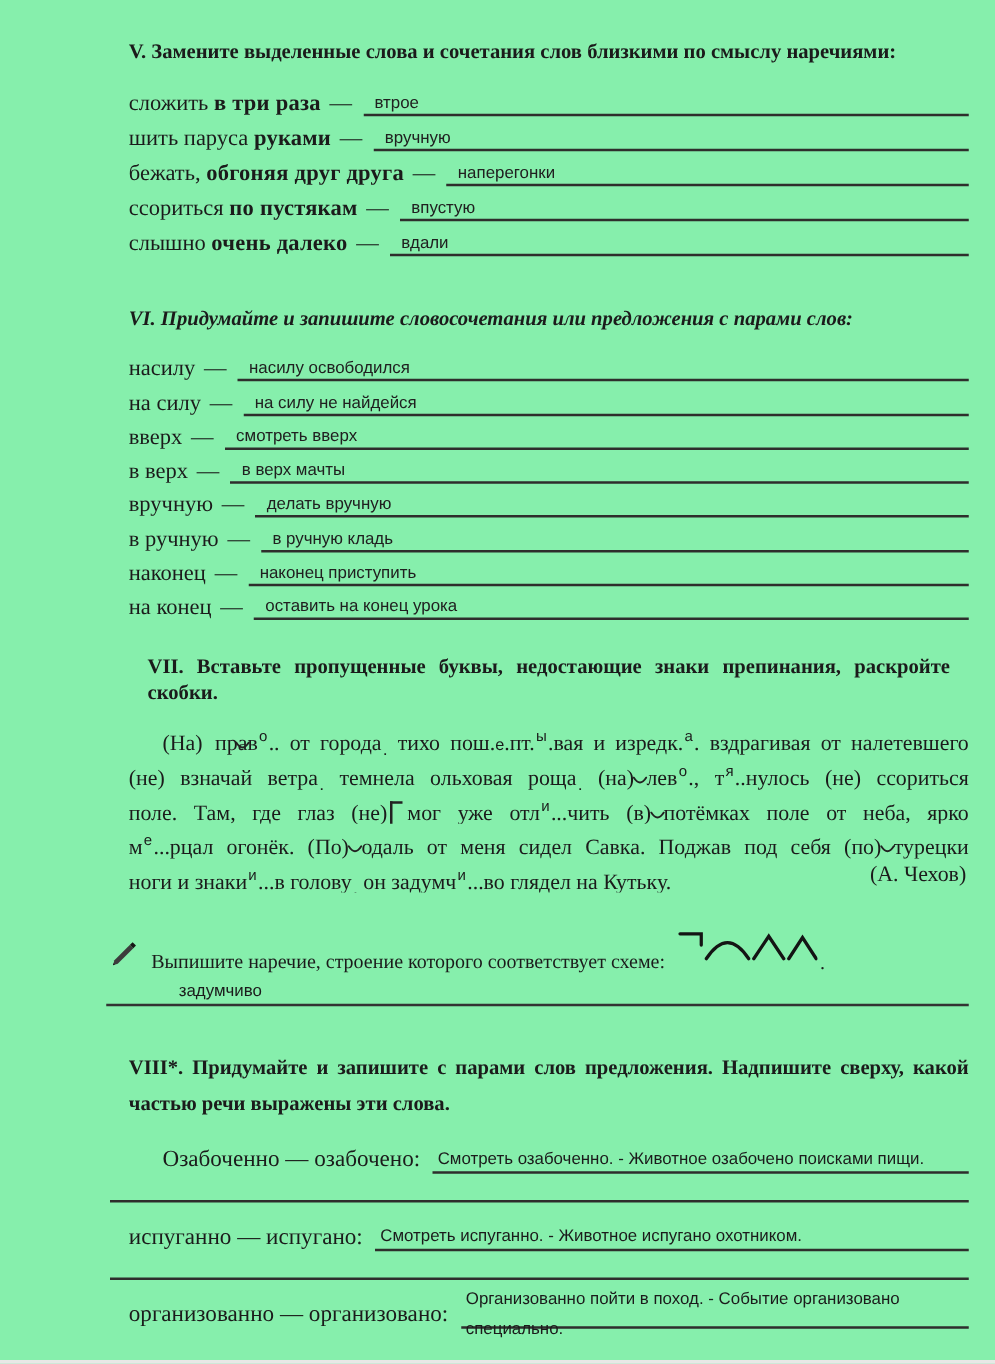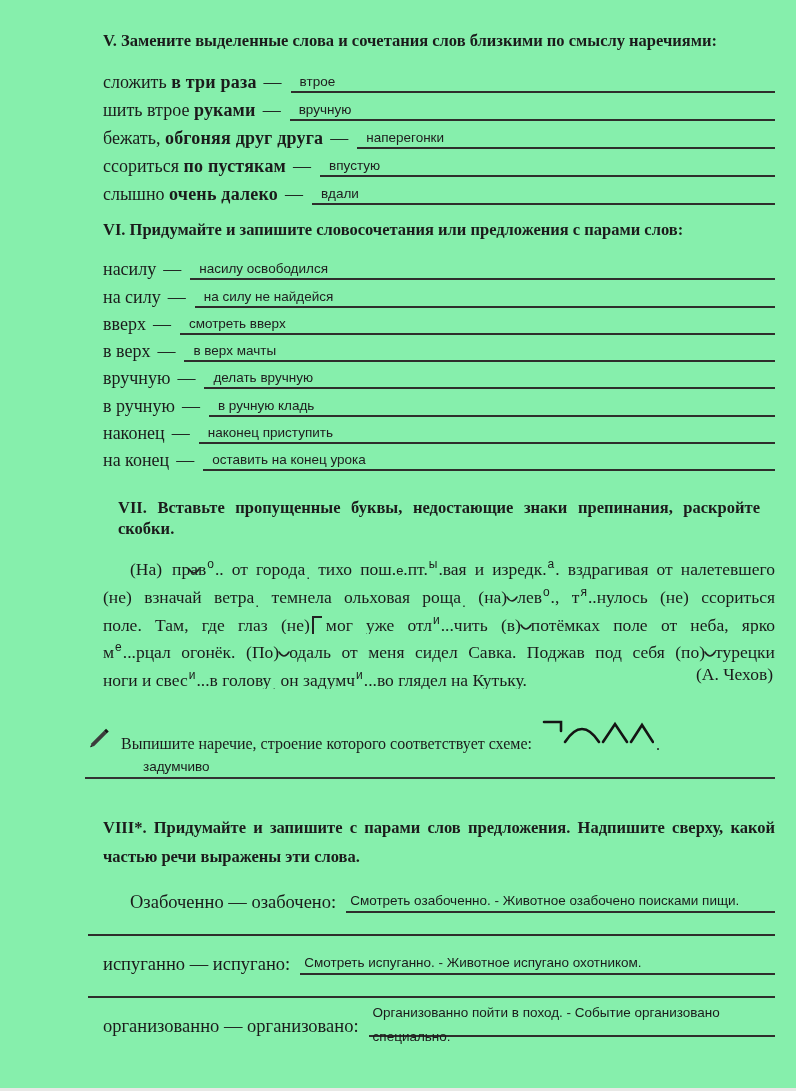--- a/index.html
+++ b/index.html
@@ -4,21 +4,21 @@
 <style>
   html,body{margin:0;padding:0;background:#e8e8e6;}
   .page{
     position:relative;width:796px;height:1088px;margin:0 auto;
     background:#86efac;color:#1b1b1b;box-sizing:border-box;
     padding:30px 21px 0 103px;overflow:hidden;
     font-family:"Liberation Serif",serif;
   }
   .h{font-weight:bold;font-size:16.5px;line-height:21px;text-align:justify;}
   .h5{margin:0 0 14px;}
-  .h6{margin:14px 0 13px;}
+  .h6{margin:39px 0 13px;font-style:italic;}
   .h7{margin:26px 15px 12px;font-family:Liberation Serif, serif;}
   .h8{margin:34px 0 10px;line-height:29px;}
 
   .row{display:flex;align-items:flex-end;height:28px;font-size:18px;}
   .row6{height:27.3px;}
   .lbl{white-space:nowrap;}
   .lbl b{letter-spacing:.2px;}
   .dash{margin:0 9px 0 7px;}
   .blank{flex:1;border-bottom:2px solid #2e2e2c;position:relative;height:24px;}
   .ans{position:absolute;left:9px;bottom:2px;white-space:nowrap;
@@ -63,21 +63,21 @@
   <div class="h h5">V. Замените выделенные слова и сочетания слов близкими по смыслу наречиями:</div>
   <div>
       <div class="row">
         <span class="lbl"><span>сложить </span><b>в три раза</b></span>
         <span class="dash">—</span>
         <span class="blank">
           <span class="ans">втрое</span>
         </span>
       </div>
       <div class="row">
-        <span class="lbl"><span>шить втрое </span><b>руками</b></span>
+        <span class="lbl"><span>шить паруса </span><b>руками</b></span>
         <span class="dash">—</span>
         <span class="blank">
           <span class="ans">вручную</span>
         </span>
       </div>
       <div class="row">
         <span class="lbl"><span>бежать, </span><b>обгоняя друг друга</b></span>
         <span class="dash">—</span>
         <span class="blank">
           <span class="ans">наперегонки</span>
@@ -168,21 +168,21 @@
             <path d="M1 1 Q6 9 11 1" fill="none" stroke="#222" stroke-width="1.5" stroke-linecap="round"></path>
           </svg></span><span>лев</span><span class="sup">о</span><span>., т</span><span class="sup">я</span><span>..нулось (не) ссориться</span></div>
       <div class="pline jline"><span>поле. Там, где глаз (не)</span><span class="gmark"></span><span>мог уже отл</span><span class="sup">и</span><span>...чить (в)</span><span class="jn"><svg width="12" height="9" viewBox="0 0 12 9">
             <path d="M1 1 Q6 9 11 1" fill="none" stroke="#222" stroke-width="1.5" stroke-linecap="round"></path>
           </svg></span><span>потёмках поле от неба, ярко</span></div>
       <div class="pline jline"><span>м</span><span class="sup">е</span><span>...рцал огонёк. (По)</span><span class="jn"><svg width="12" height="9" viewBox="0 0 12 9">
             <path d="M1 1 Q6 9 11 1" fill="none" stroke="#222" stroke-width="1.5" stroke-linecap="round"></path>
           </svg></span><span>одаль от меня сидел Савка. Поджав под себя (по)</span><span class="jn"><svg width="12" height="9" viewBox="0 0 12 9">
             <path d="M1 1 Q6 9 11 1" fill="none" stroke="#222" stroke-width="1.5" stroke-linecap="round"></path>
           </svg></span><span>турецки</span></div>
-      <div class="pline"><span>ноги и свес</span><span class="sup">и</span><span>...в голову</span><span class="hwc">,</span><span> он задумч</span><span class="sup">и</span><span>...во глядел на Кутьку.</span></div>
+      <div class="pline"><span>ноги и знаки</span><span class="sup">и</span><span>...в голову</span><span class="hwc">,</span><span> он задумч</span><span class="sup">и</span><span>...во глядел на Кутьку.</span></div>
     </div>
   <div class="attr">(А. Чехов)</div>
 
   <div class="ptask">
     <span>
       <svg width="24" height="23" viewBox="0 0 24 24">
         <path d="M3 21 L7 19.8 L20 6.8 L17.2 4 L4.2 17 Z" fill="#3c3c3c"></path>
         <path d="M20 6.8 L22.2 4.6 L19.4 1.8 L17.2 4 Z" fill="#161616"></path>
         <path d="M3 21 L4.6 20.5 L3.5 19.4 Z" fill="#111"></path>
       </svg>

